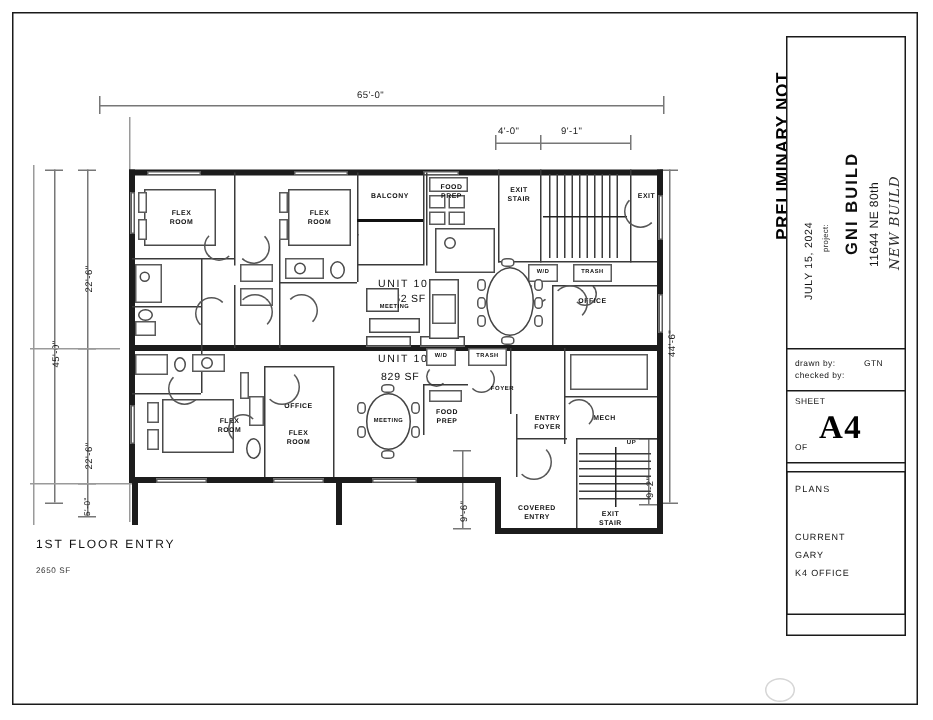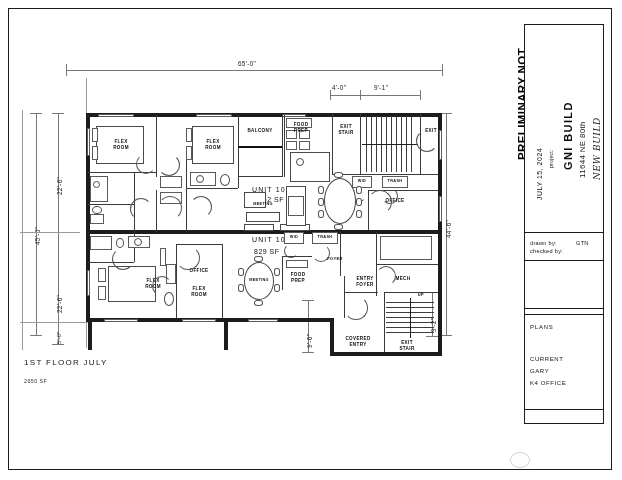--- a/index.html
+++ b/index.html
@@ -194,20 +194,25 @@
   <div class="abs tb-div" style="left:524px;top:232px;width:80px;"></div>
   <div class="abs tb-div" style="left:524px;top:260px;width:80px;"></div>
   <div class="abs tb-div" style="left:524px;top:308px;width:80px;"></div>
 
   <div class="abs tb-cell" id="tb-drawn" style="left:524px;">
     <span class="tb-line" style="top:8px;">drawn by:</span>
     <span class="tb-line" style="top:8px;left:52px;">GTN</span>
     <span class="tb-line" style="top:16px;">checked by:</span>
   </div>
 
+  <div class="abs tb-cell" id="tb-sheet" style="left:524px;">
+    <span class="tb-line" style="top:5px;">SHEET</span>
+    <span id="sheet-num">A4</span>
+    <span class="tb-line" style="top:36px;">OF</span>
+  </div>
 
   <div id="plans-box" class="abs"></div>
   <div class="abs tb-cell" id="tb-plans" style="left:524px;">
     <span class="tb-line" style="top:6px;font-size:6px;letter-spacing:.8px;">PLANS</span>
     <span class="tb-line" style="top:38px;font-size:6px;letter-spacing:.6px;">CURRENT</span>
     <span class="tb-line" style="top:50px;font-size:6px;letter-spacing:.6px;">GARY</span>
     <span class="tb-line" style="top:62px;font-size:6px;letter-spacing:.6px;">K4 OFFICE</span>
   </div>
 
   <div id="plan" class="abs">
@@ -485,20 +490,20 @@
     <div class="abs fx-thin" style="left:104px;top:319px;width:34px;height:3px;background:#fff;"></div>
     <div class="abs fx-thin" style="left:182px;top:319px;width:34px;height:3px;background:#fff;"></div>
     <div class="abs fx-thin" style="left:248px;top:319px;width:30px;height:3px;background:#fff;"></div>
 
     <div class="abs fx-thin" style="left:439px;top:130px;width:3px;height:30px;background:#fff;"></div>
     <div class="abs fx-thin" style="left:439px;top:196px;width:3px;height:26px;background:#fff;"></div>
 
     <div class="abs fx-thin" style="left:87px;top:128px;width:3px;height:28px;background:#fff;"></div>
     <div class="abs fx-thin" style="left:87px;top:270px;width:3px;height:26px;background:#fff;"></div>
 
-    <div id="plan-title" class="abs">1ST FLOOR JULY</div>
+    <div id="plan-title" class="abs">1ST FLOOR ENTRY</div>
     <div id="plan-area" class="abs">2650 SF</div>
 
   </div>
 
   <div id="artifact" class="abs"></div>
 
 </div>
 
 </body></html>

